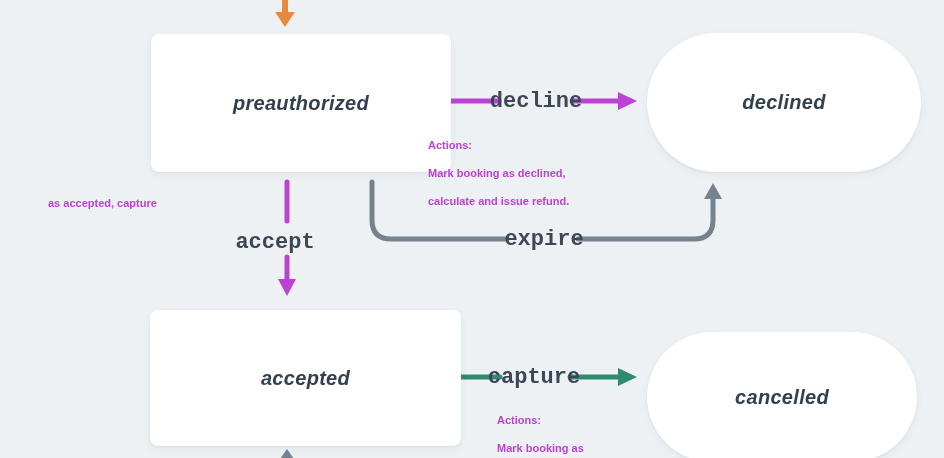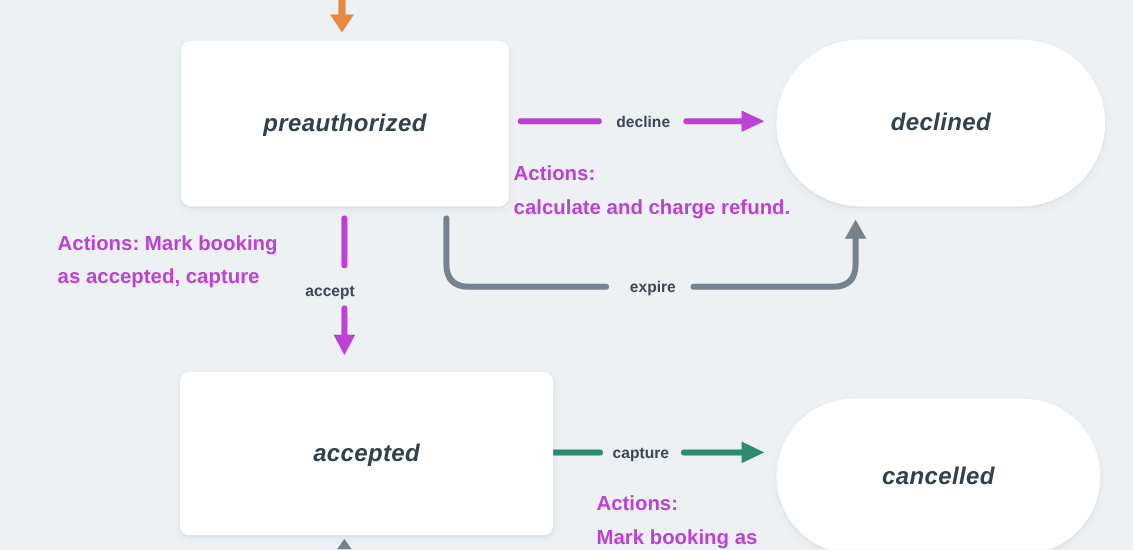--- a/index.html
+++ b/index.html
@@ -19,41 +19,42 @@
     background: var(--c-node-fill, #ffffff);
     box-shadow: 0 1px 2px rgba(51,64,78,0.06), 0 3px 8px rgba(51,64,78,0.06);
   }
   .state-label {
     font-style: italic;
     font-weight: 600;
     font-size: 20px;
     letter-spacing: 0.3px;
     color: var(--c-state-text, #33404e);
   }
-  #state-preauthorized { left:151px; top:34px;  width:273px; height:138px; border-radius:8px; }
+  #state-preauthorized { left:151px; top:34px;  width:300px; height:138px; border-radius:8px; }
   #state-declined      { left:647px; top:33px;  width:274px; height:139px; border-radius:70px;text-align:center; }
   #state-accepted      { left:150px; top:310px; width:311px; height:136px; border-radius:8px; }
   #state-cancelled     { left:647px; top:312px; width:270px; height:130px; border-radius:65px;margin-top:20px; }
 
   .edge-label {
     position:absolute;
     transform: translate(-50%,-50%);
-    font-size: 13px;
+    font-size: 22px;
     font-weight: 600;
     color: var(--c-edge-label-text, #3d4755);
     white-space: nowrap;
+    font-family: Liberation Mono, monospace;
   }
   #label-decline { left:536px; top:101px; }
   #label-accept  { left:275px; top:242px; }
   #label-expire  { left:544px; top:239px; }
   #label-cancel  { left:534px; top:377px; }
 
   .annotation {
     position:absolute;
-    font-size: 17px;
+    font-size: 11px;
     font-weight: 600;
     line-height: 28px;
     color: var(--c-magenta, #bc41d5);
     white-space: nowrap;
   }
   #annotation-accept  { left:48px;  top:189px; }
   #annotation-decline { left:428px; top:131px; }
   #annotation-cancel  { left:497px; top:406px; }
 </style>
 </head>
@@ -109,25 +110,25 @@
   <div class="state" id="state-cancelled">
     <span class="state-label">cancelled</span>
   </div>
 
   <div class="edge-label" id="label-decline">decline</div>
   <div class="edge-label" id="label-accept">accept</div>
   <div class="edge-label" id="label-expire">expire</div>
   <div class="edge-label" id="label-cancel">capture</div>
 
   <div class="annotation" id="annotation-accept">
-    <div>Actions: Mark booking</div>
     <div>as accepted, capture</div>
   </div>
   <div class="annotation" id="annotation-decline">
     <div>Actions:</div>
-    <div>calculate and charge refund.</div>
+    <div>Mark booking as declined,</div>
+    <div>calculate and issue refund.</div>
   </div>
   <div class="annotation" id="annotation-cancel">
     <div>Actions:</div>
     <div>Mark booking as</div>
   </div>
 
 </div>
 
 </body></html>

